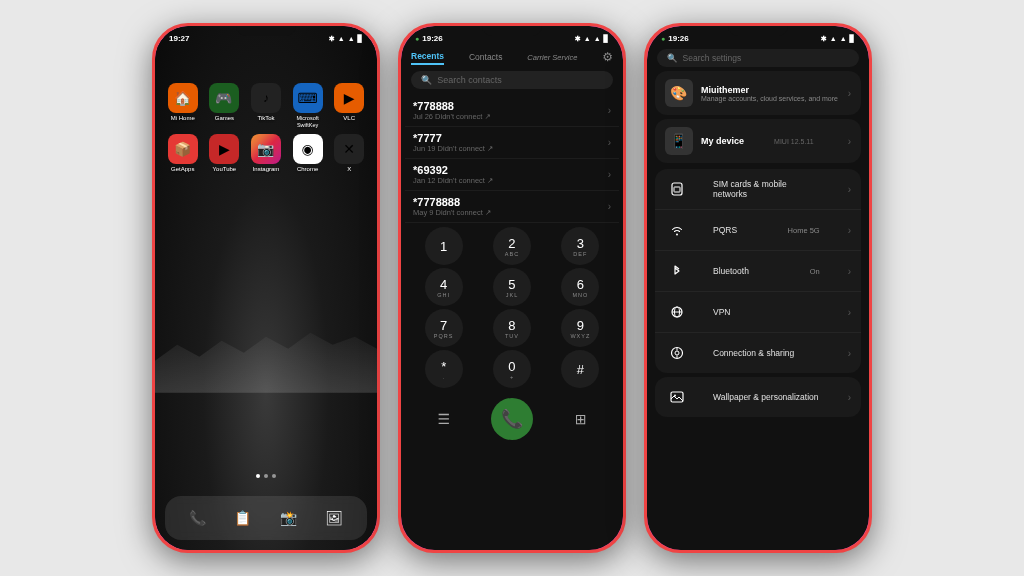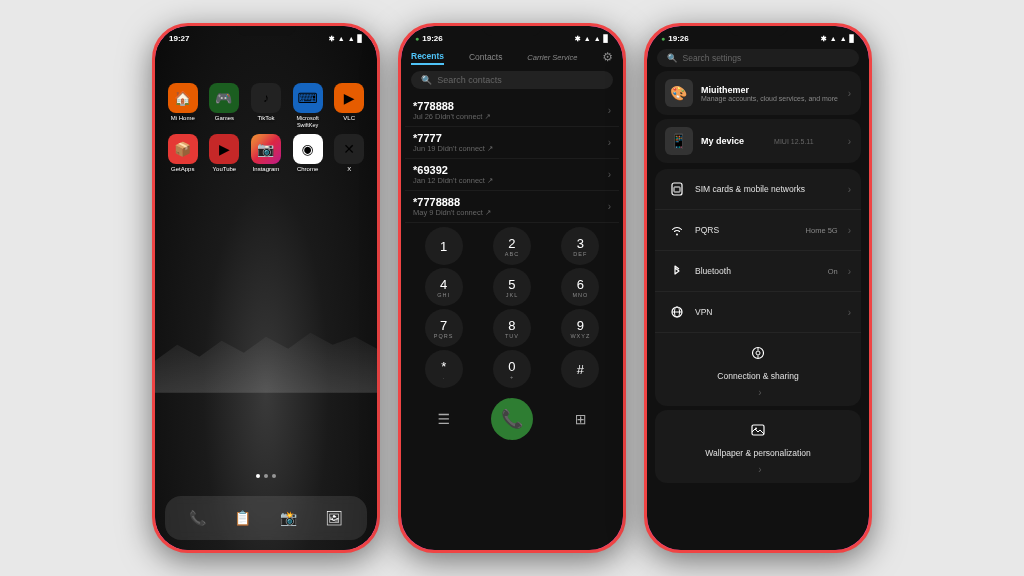--- a/index.html
+++ b/index.html
@@ -282,25 +282,25 @@
     .settings-card-arrow { margin-left: auto; color: #555; font-size: 10px; }
     .settings-section {
       margin: 6px 8px 2px;
       background: #1a1a1a;
       border-radius: 12px;
       overflow: hidden;
     }
     .settings-row {
       display: flex;
       align-items: center;
-      gap: 6px;
+      gap: 24px;
       padding: 8px 10px;
       border-bottom: 1px solid rgba(255,255,255,0.05);
     }
-    .settings-row:last-child { border-bottom: none; flex-direction: column; }
+    .settings-row:last-child { border-bottom: none; }
     .settings-row-icon {
       width: 24px; height: 24px;
       display: flex;
       align-items: center;
       justify-content: center;
       font-size: 13px;
       color: #fff;
     }
     .settings-row-label { color: #e0e0e0; font-size: 8.5px; flex: 1; }
     .settings-row-value { color: #888; font-size: 7.5px; }

